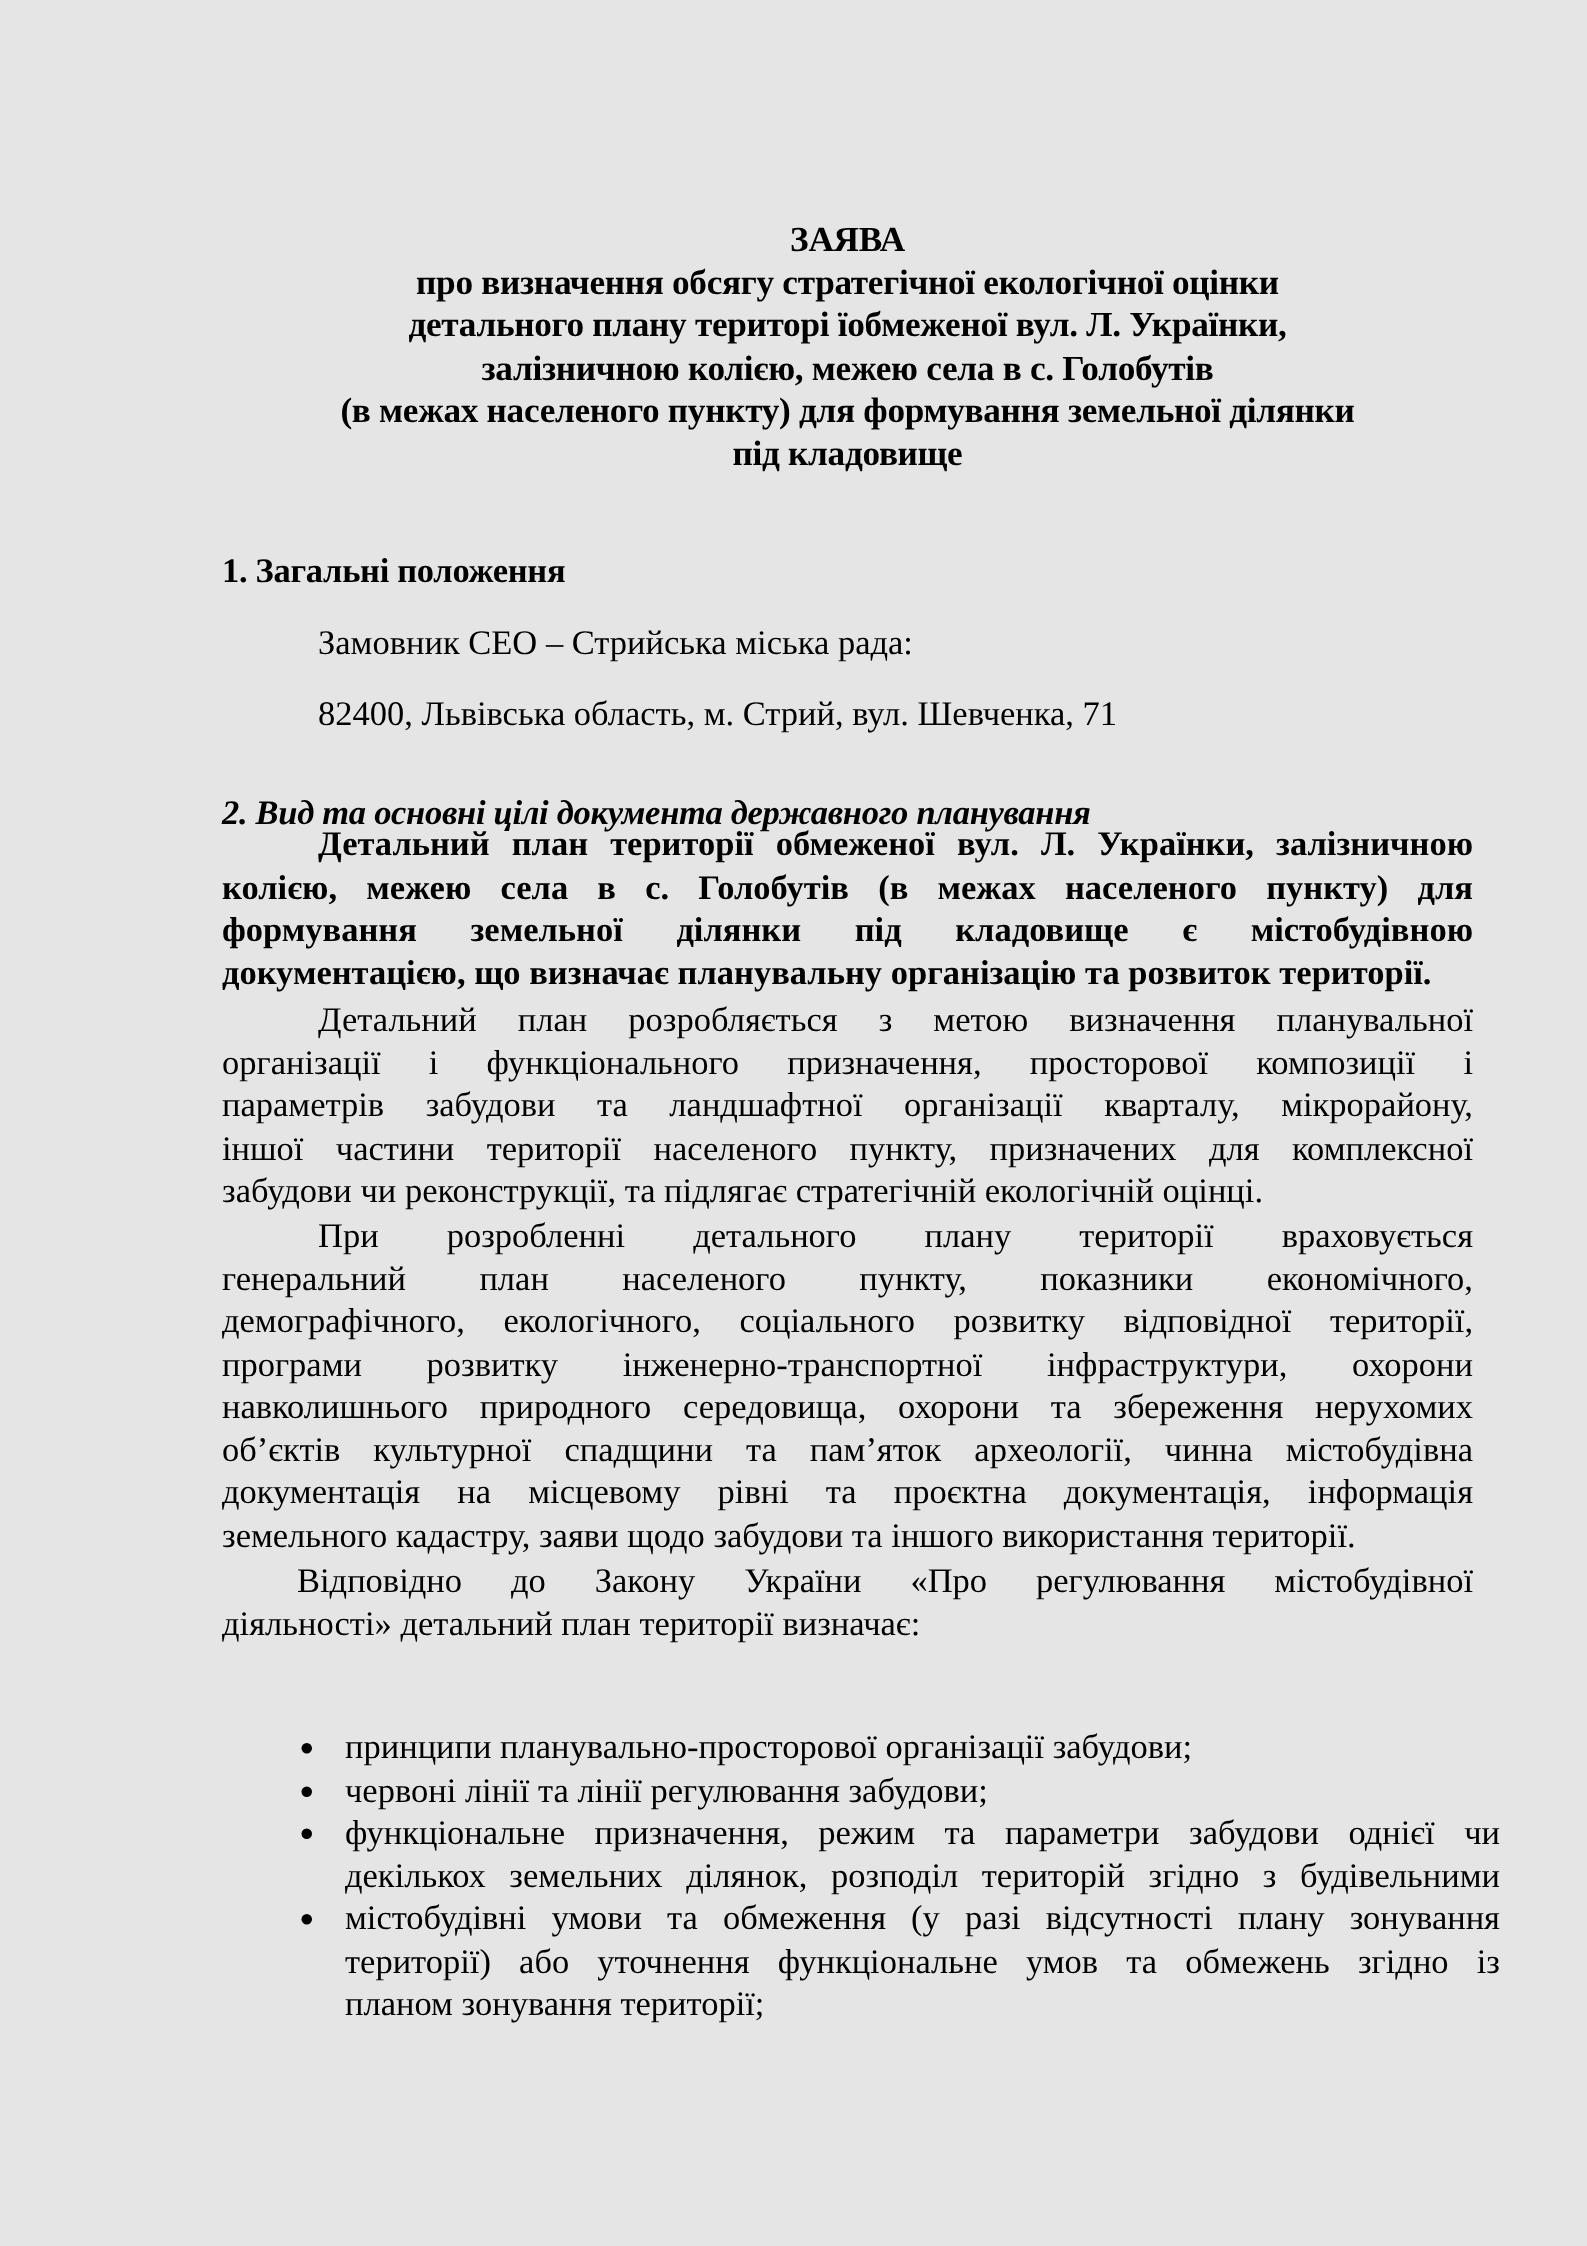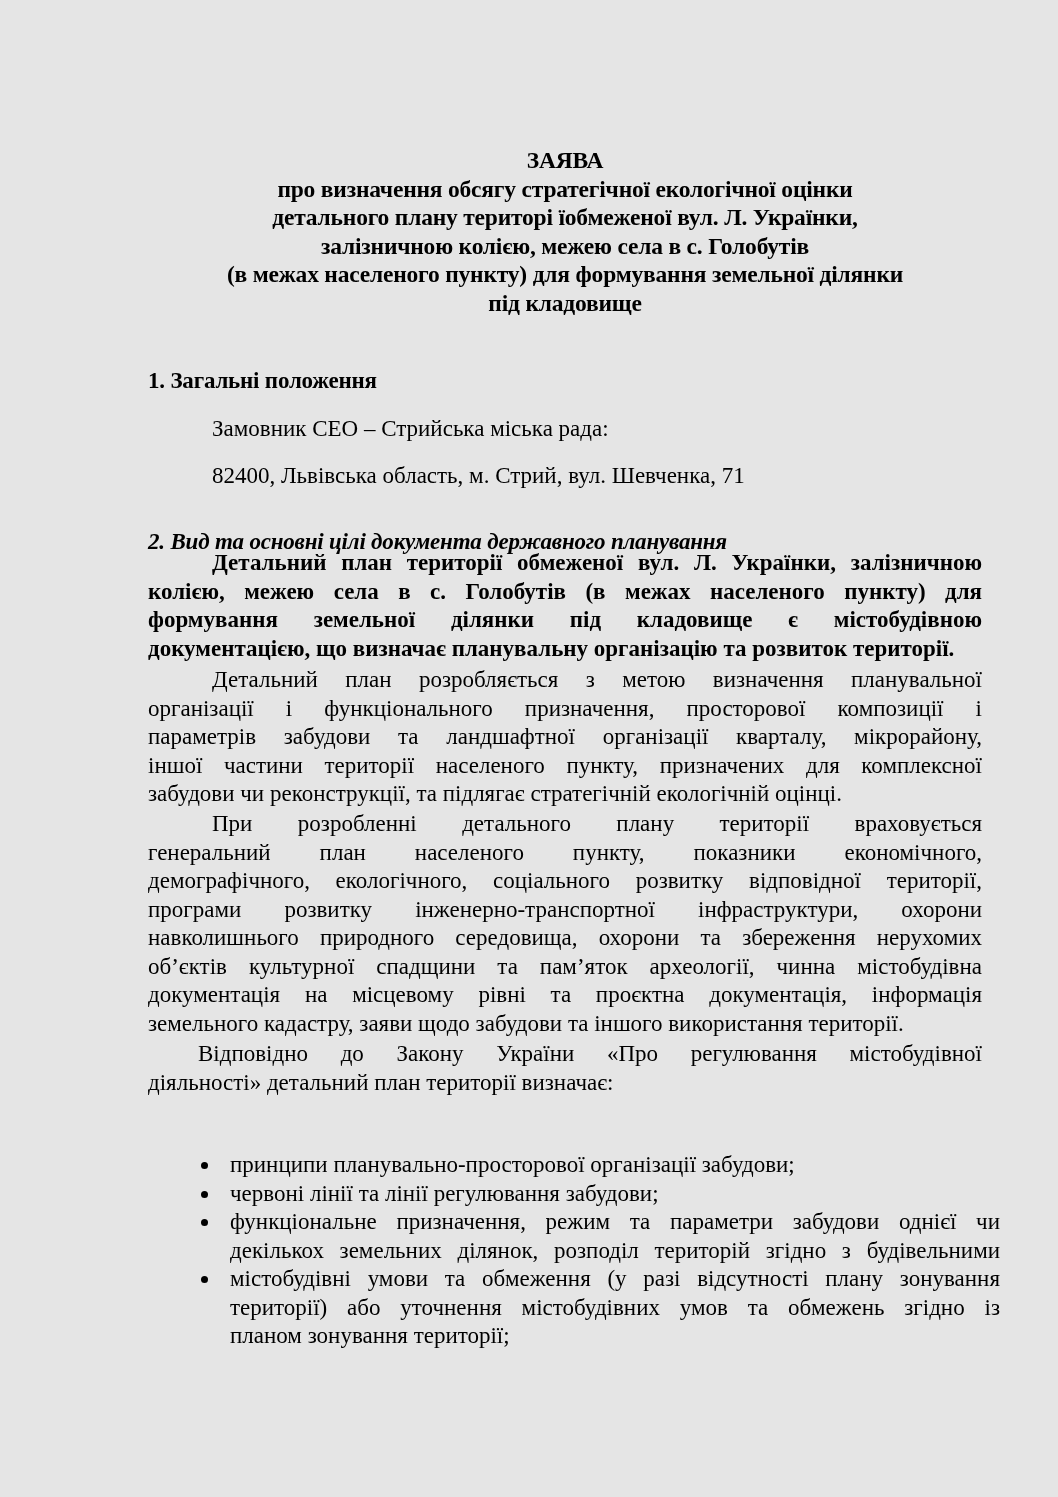--- a/index.html
+++ b/index.html
@@ -100,18 +100,18 @@
       <span class="line last">червоні лінії та лінії регулювання забудови;</span>
     </li>
     <li>
       <span class="bullet"></span>
       <span class="line">функціональне призначення, режим та параметри забудови однієї чи</span>
       <span class="line">декількох земельних ділянок, розподіл територій згідно з будівельними</span>
     </li>
     <li>
       <span class="bullet"></span>
       <span class="line">містобудівні умови та обмеження (у разі відсутності плану зонування</span>
-      <span class="line">території) або уточнення містобудівних умов та обмежень згідно із</span>
+      <span class="line">території) або уточнення функціональне умов та обмежень згідно із</span>
       <span class="line last">планом зонування території;</span>
     </li>
   </ul>
 
 </div>
 
 </body></html>

